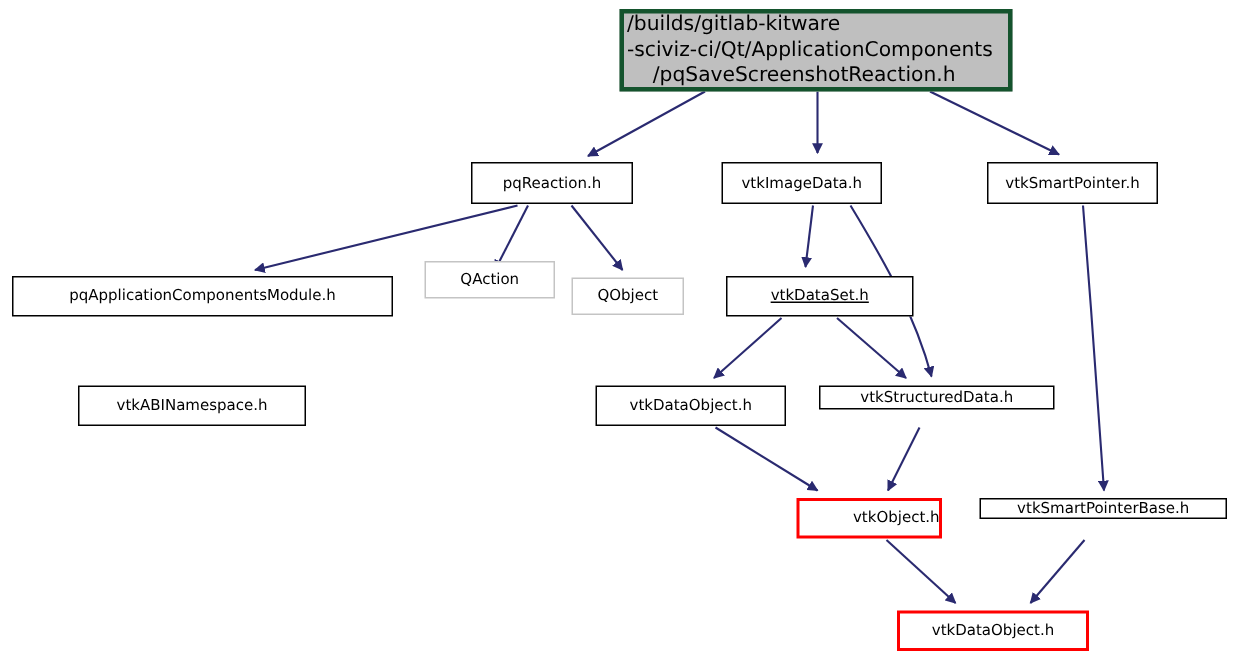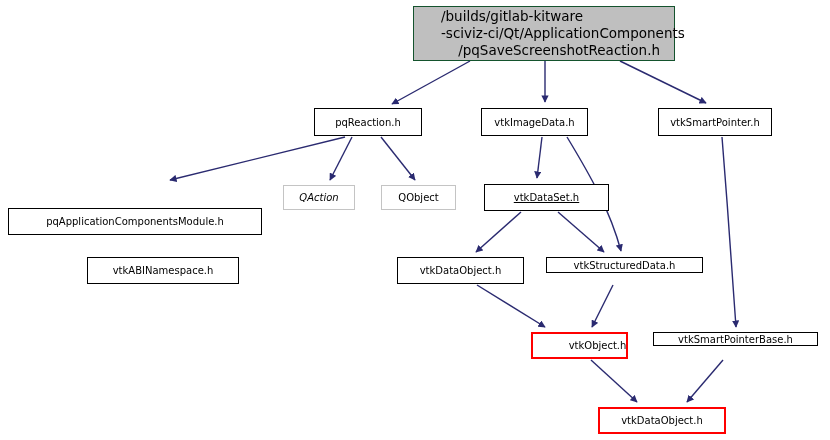--- a/index.html
+++ b/index.html
@@ -33,26 +33,26 @@
     background: #ffffff;
     border: 1px solid #000000;
     color: #000000;
     font-size: 10px;
     line-height: 15px;
     white-space: pre;
     z-index: 2;
   }
   .node.root {
     background: #bfbfbf;
-    border: 1px solid #14532d;
+    border: 3px solid #14532d;
     font-size: 13.5px;
     line-height: 17px;
     text-align: left;
     justify-content: flex-start;
-    padding-left: 27px;
+    padding-left: 2px;
   }
   .node.red {
     border: 2px solid #ff0000;
   }
   .node.grey {
     border: 1px solid #c4c4c4;
   }
   .node.dark {
     border: 1px solid #000000;
   }
@@ -85,24 +85,24 @@
         <path d="M 723,360 L 687,402" fill="none" stroke="#2a2a70" stroke-width="1.4" marker-end="url(#arrow)"></path>
       </g>
   </svg>
   <div id="nodes-group">
       <div class="node root" style="left: 413px; top: 6px; width: 262px; height: 55px;">/builds/gitlab-kitware
 -sciviz-ci/Qt/ApplicationComponents
     /pqSaveScreenshotReaction.h</div>
       <div class="node dark" style="left: 314px; top: 108px; width: 108px; height: 28px;">pqReaction.h</div>
       <div class="node dark" style="left: 481px; top: 108px; width: 107px; height: 28px;">vtkImageData.h</div>
       <div class="node dark" style="left: 658px; top: 108px; width: 114px; height: 28px;">vtkSmartPointer.h</div>
-      <div class="node dark" style="left: 8px; top: 184px; width: 254px; height: 27px; margin-top: 24px;">pqApplicationComponentsModule.h</div>
-      <div class="node grey" style="left: 283px; top: 185px; width: 72px; height: 25px; font-style: italic;">QAction</div>
+      <div class="node dark" style="left: 8px; top: 184px; width: 254px; height: 27px;">pqApplicationComponentsModule.h</div>
+      <div class="node grey" style="left: 283px; top: 174px; width: 87px; height: 25px;">QAction</div>
       <div class="node grey" style="left: 381px; top: 185px; width: 75px; height: 25px;">QObject</div>
       <div class="node dark" style="left: 484px; top: 184px; width: 125px; height: 27px; text-decoration: underline;">vtkDataSet.h</div>
-      <div class="node dark" style="left: 52px; top: 257px; width: 152px; height: 27px; margin-left: 35px;">vtkABINamespace.h</div>
+      <div class="node dark" style="left: 52px; top: 257px; width: 152px; height: 27px;">vtkABINamespace.h</div>
       <div class="node dark" style="left: 397px; top: 257px; width: 127px; height: 27px;">vtkDataObject.h</div>
       <div class="node dark" style="left: 546px; top: 257px; width: 157px; height: 16px;">vtkStructuredData.h</div>
       <div class="node red" style="left: 531px; top: 332px; width: 97px; height: 27px; padding-left: 36px;">vtkObject.h</div>
       <div class="node dark" style="left: 653px; top: 332px; width: 165px; height: 14px;">vtkSmartPointerBase.h</div>
       <div class="node red" style="left: 598px; top: 407px; width: 128px; height: 27px;">vtkDataObject.h</div>
     </div>
 </div>
 
 </body></html>

